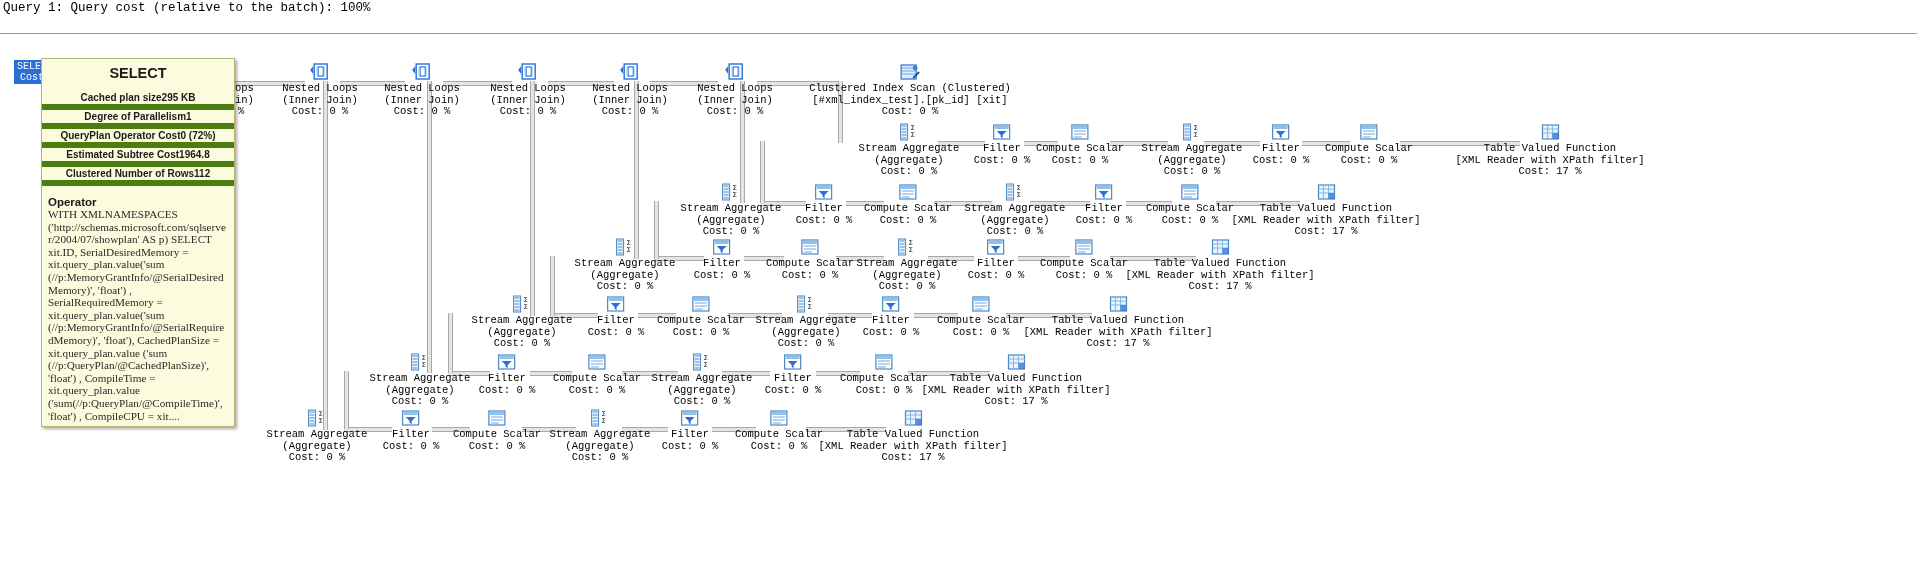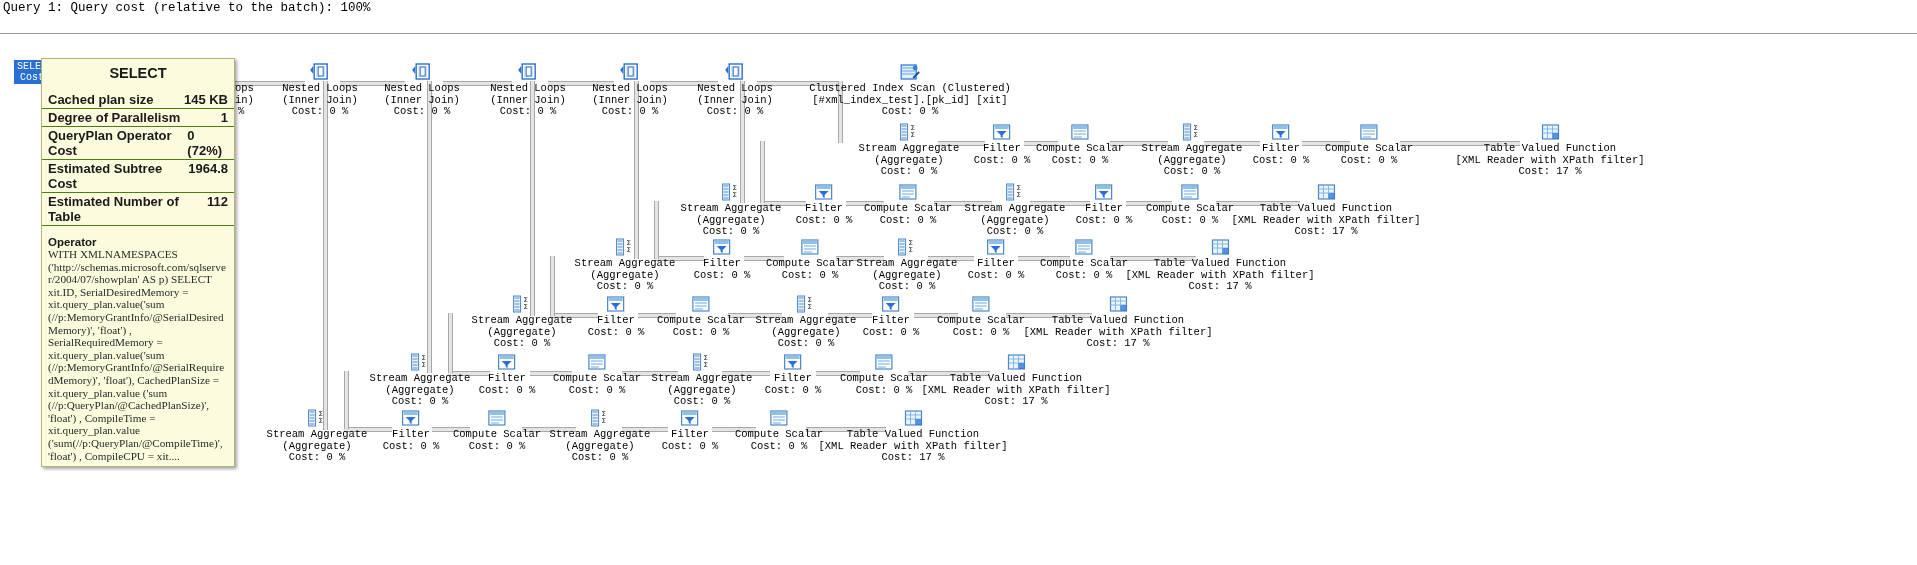--- a/index.html
+++ b/index.html
@@ -96,26 +96,26 @@
   }
   .tip-title {
     text-align: center;
     font-weight: bold;
     font-size: 14.5px;
     color: #1a1a1a;
     padding: 6px 0 10px 0;
   }
   .tip-row {
     display: flex;
-    justify-content: space-between;
-    font-size: 13px;
+    justify-content: center;
+    font-size: 10px;
     font-weight: bold;
     color: #1a1a1a;
     padding: 1px 6px 1px 6px;
-    border-bottom: 1px solid #4d7c0f;
+    border-bottom: 6px solid #4d7c0f;
   }
   .tip-row .v { font-weight: bold; }
   .tip-sec {
     font-size: 11.5px;
     font-weight: bold;
     color: #1a1a1a;
     padding: 10px 6px 0 6px;
   }
   .tip-body {
     font-size: 11.2px;
@@ -688,36 +688,36 @@
           <span class="lbl">Cost: 17 %</span>
         </div>
       </div>
   </div>
 
   <div class="tip">
     <div class="tip-title">SELECT</div>
     <div id="tiprows">
         <div class="tip-row">
           <span class="k">Cached plan size</span>
-          <span class="v">145 KB</span>
+          <span class="v">295 KB</span>
         </div>
         <div class="tip-row">
           <span class="k">Degree of Parallelism</span>
           <span class="v">1</span>
         </div>
         <div class="tip-row">
           <span class="k">QueryPlan Operator Cost</span>
           <span class="v">0 (72%)</span>
         </div>
         <div class="tip-row">
           <span class="k">Estimated Subtree Cost</span>
           <span class="v">1964.8</span>
         </div>
         <div class="tip-row">
-          <span class="k">Estimated Number of Table</span>
+          <span class="k">Clustered Number of Rows</span>
           <span class="v">112</span>
         </div>
       </div>
     <div class="tip-sec">Operator</div>
     <div class="tip-body">WITH XMLNAMESPACES ('http://schemas.microsoft.com/sqlserver/2004/07/showplan' AS p) SELECT xit.ID, SerialDesiredMemory = xit.query_plan.value('sum (//p:MemoryGrantInfo/@SerialDesiredMemory)', 'float') , SerialRequiredMemory = xit.query_plan.value('sum (//p:MemoryGrantInfo/@SerialRequiredMemory)', 'float'), CachedPlanSize = xit.query_plan.value ('sum (//p:QueryPlan/@CachedPlanSize)', 'float') , CompileTime = xit.query_plan.value ('sum(//p:QueryPlan/@CompileTime)', 'float') , CompileCPU = xit....</div>
   </div>
 
 </div>
 
 </body></html>

